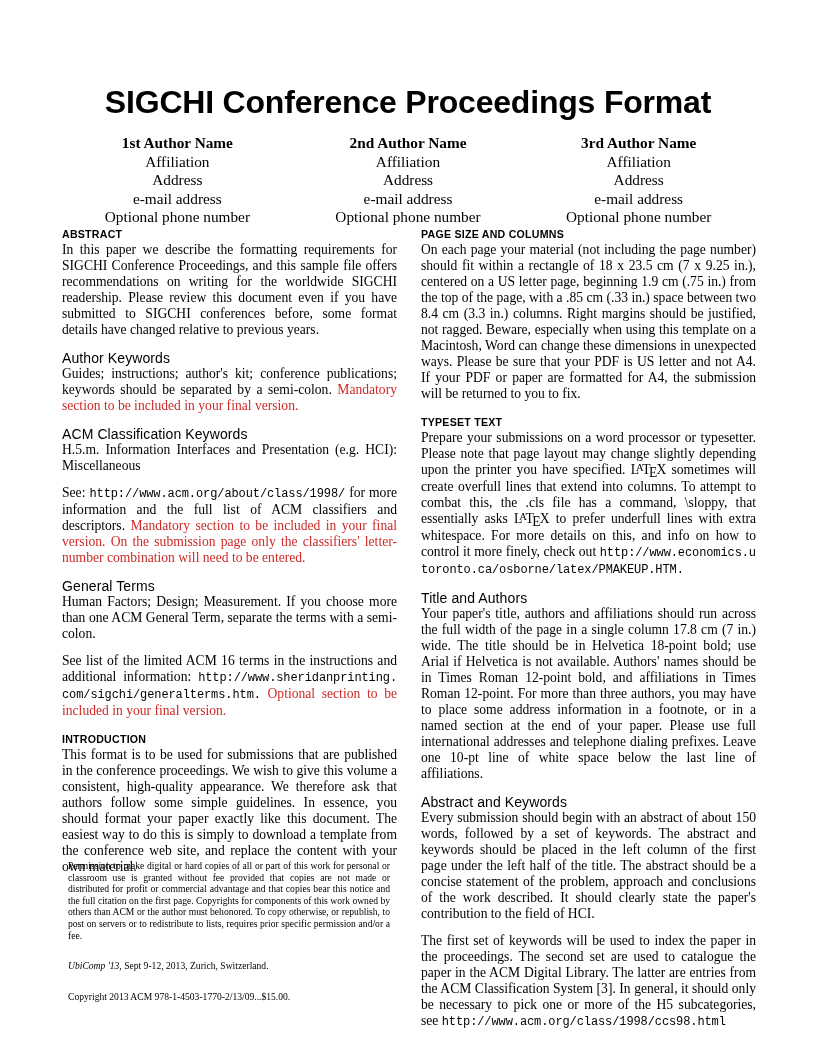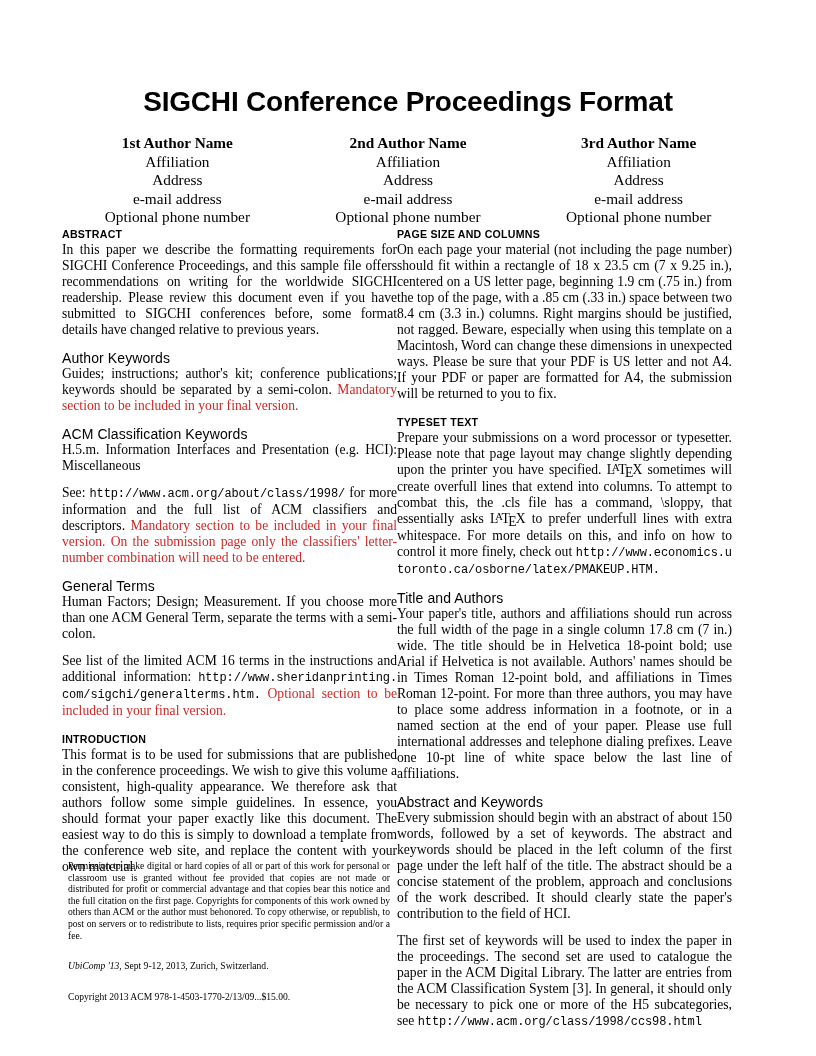--- a/index.html
+++ b/index.html
@@ -20,21 +20,21 @@
   
   .title-block {
     position: absolute;
     left: 62px;
     top: 88px;
     width: 692px;
   }
   .paper-title {
     font-family: "Liberation Sans", "DejaVu Sans", sans-serif;
     font-weight: bold;
-    font-size: 28px;
+    font-size: 32px;
     line-height: 28px;
     text-align: center;
     letter-spacing: -0.2px;
     margin: 0;
   }
   .authors-row {
     display: flex;
     margin-top: 18px;
     align-items: flex-end;
   }
@@ -48,20 +48,21 @@
     font-weight: bold;
   }
 
   
   .columns {
     position: absolute;
     left: 62px;
     top: 228px;
     width: 694px;
     display: flex;
+    gap: 24px;
   }
   .col {
     width: 335px;
   }
 
   h2.sec {
     font-family: "Liberation Sans", "DejaVu Sans", sans-serif;
     font-weight: bold;
     font-size: 10.6px;
     line-height: 13px;

